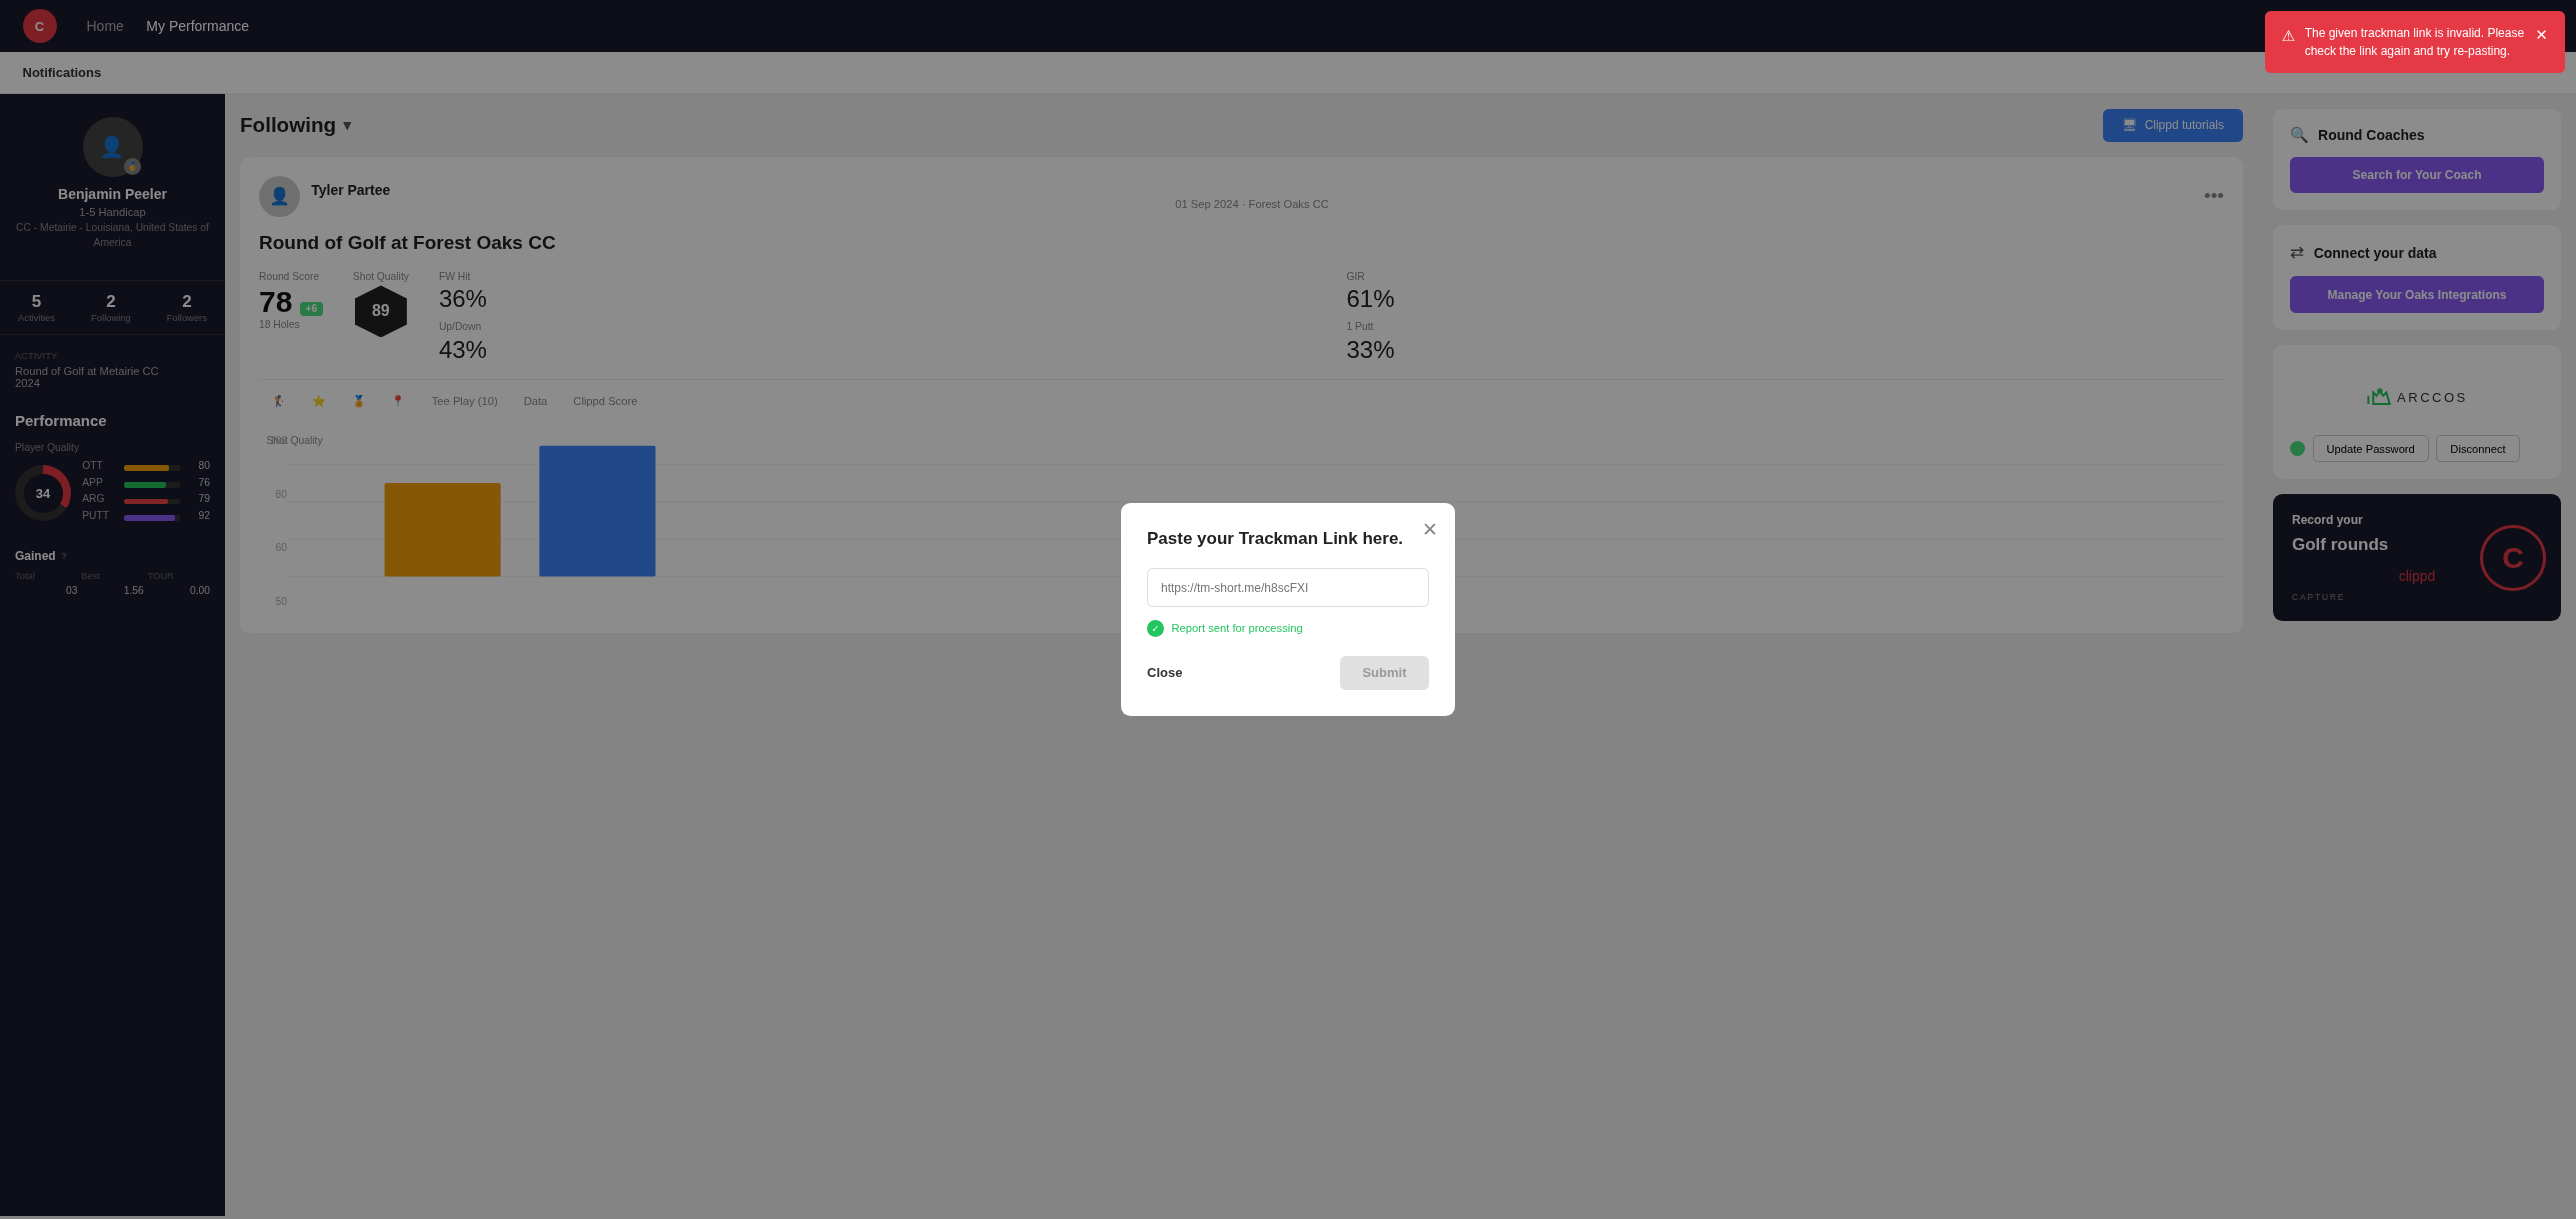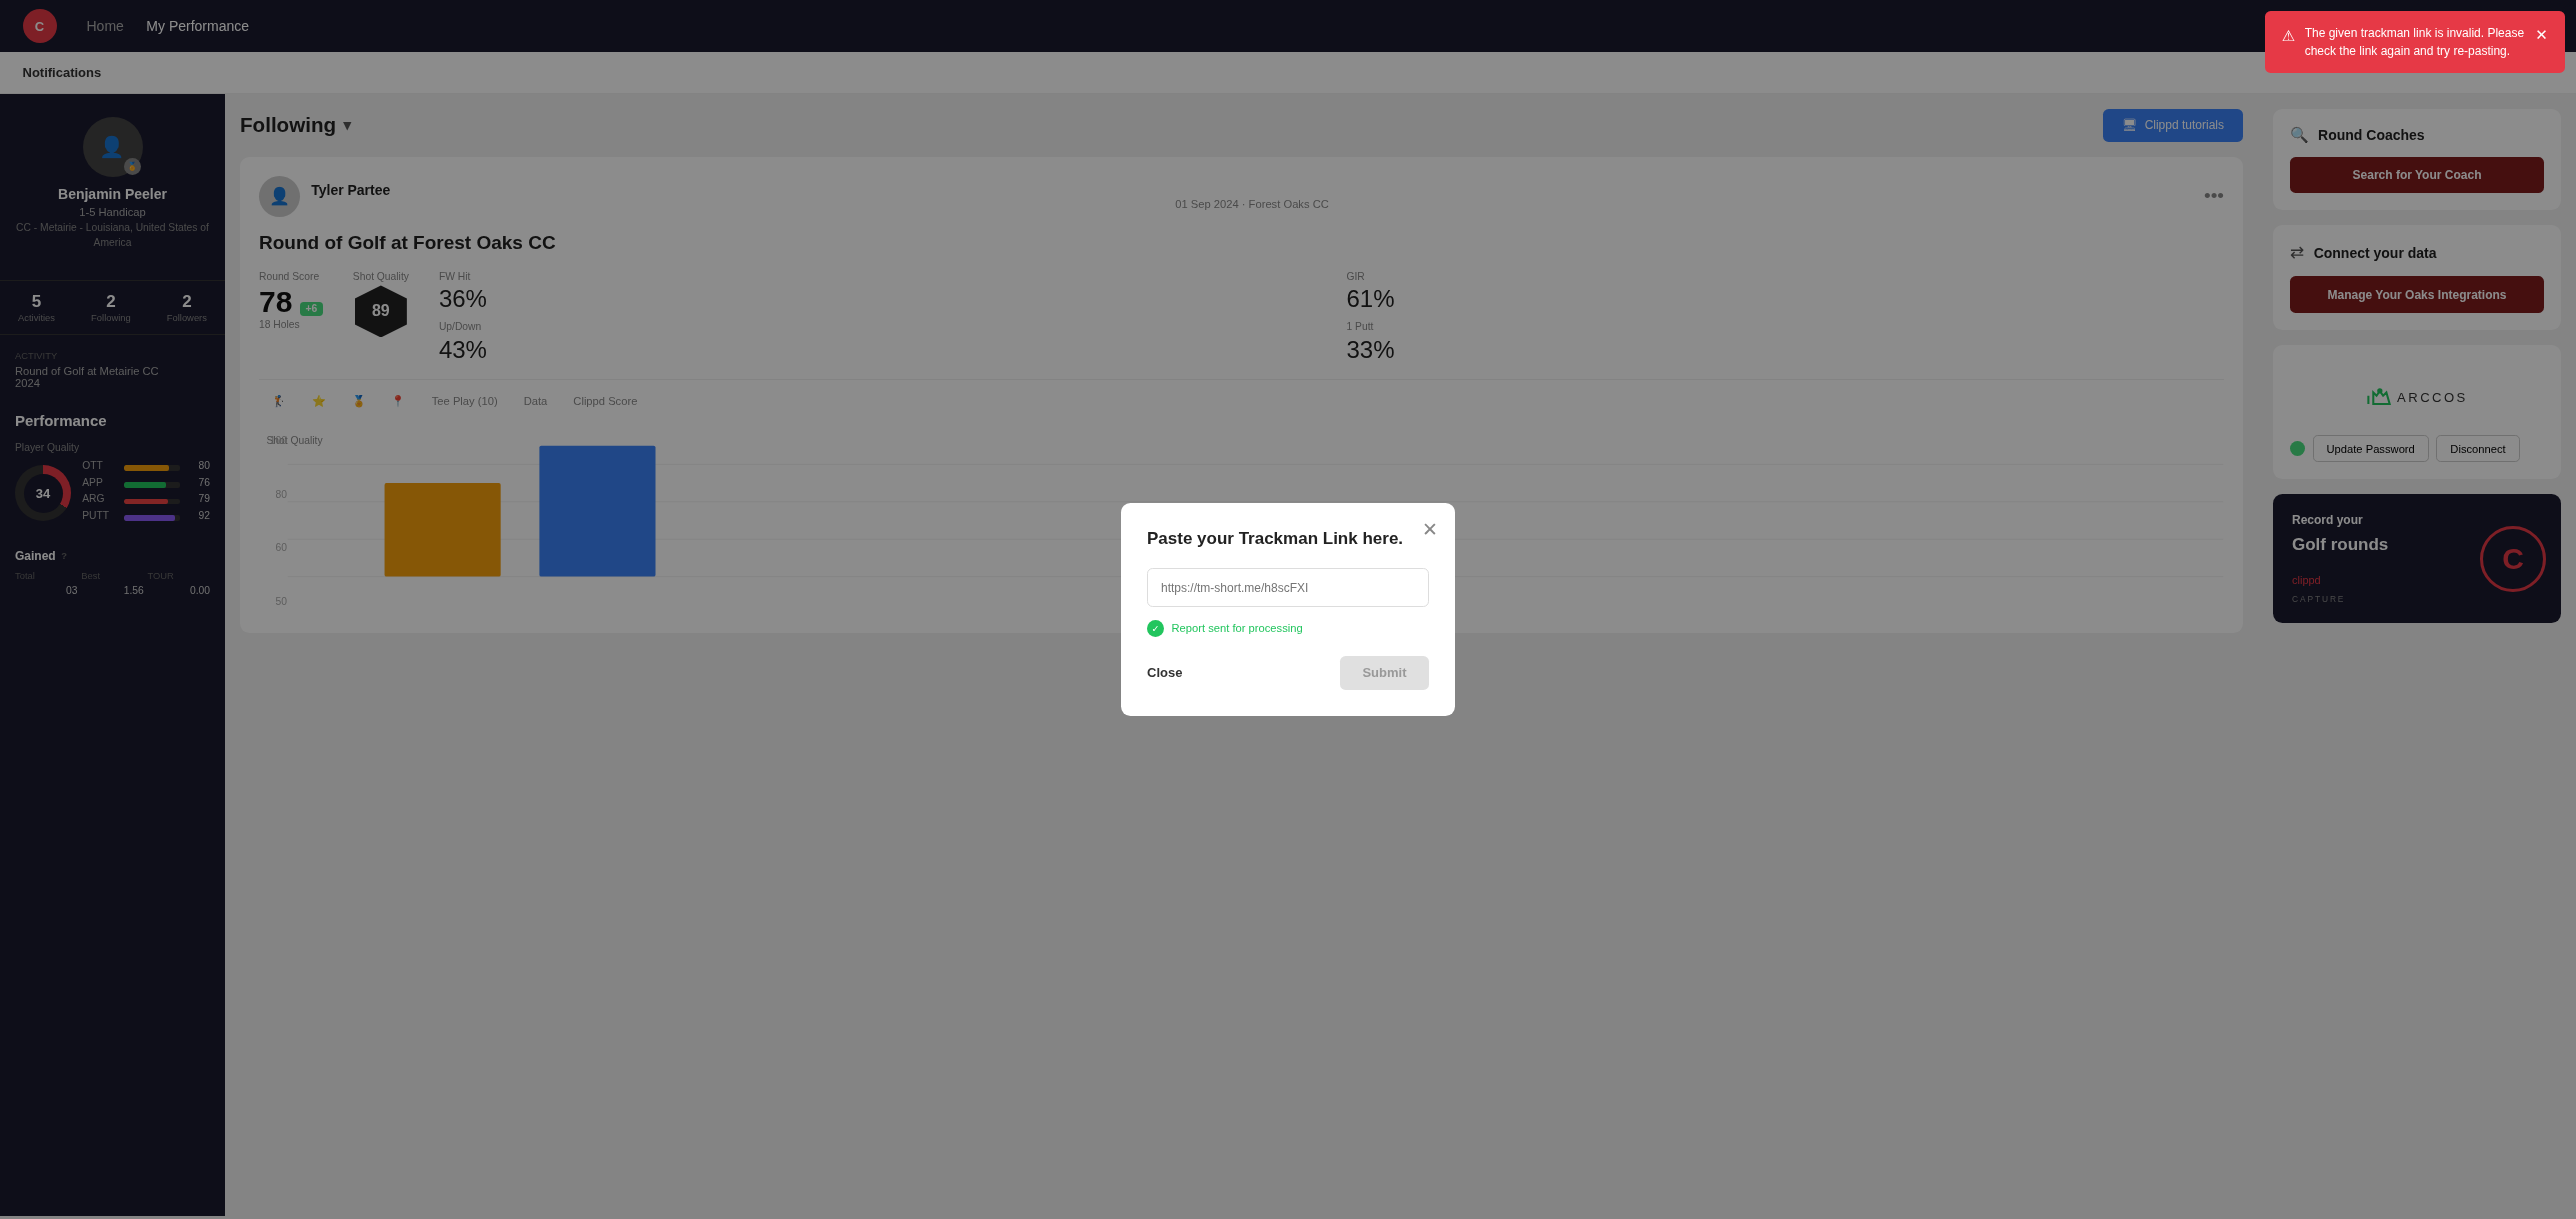--- a/index.html
+++ b/index.html
@@ -306,21 +306,21 @@
     .right-card-header {
       display: flex; align-items: center; gap: 9.4px;
       margin-bottom: 13px;
     }
     .right-card-header .icon { font-size: 15px; color: #555; }
     .right-card-title { font-size: 14px; font-weight: 700; color: #222; }
 
     .dark-btn {
       display: block;
       width: 100%;
-      background: #7f1d1d;
+      background: #8b5cf6;
       color: white;
       border: none;
       border-radius: 5.6px;
       padding: 11.2px;
       font-size: 12px;
       font-weight: 600;
       cursor: pointer;
       text-align: center;
     }
 
@@ -677,21 +677,21 @@
       <div class="arccos-actions">
         <div class="arccos-status"></div>
         <button class="outline-btn">Update Password</button>
         <button class="outline-btn">Disconnect</button>
       </div>
     </div>
 
     <div class="record-card">
       <div class="record-title">Record your</div>
       <div class="record-subtitle">Golf rounds</div>
-      <div style="font-size:11px;color:#e63946;margin-top:12px;">clippd</div>
+      <div style="font-size:14px;color:#e63946;margin-top:6px;text-align:center;">clippd</div>
       <div style="font-size:8.4px;color:#888;letter-spacing:1.9px;">CAPTURE</div>
       <div class="clippd-c">C</div>
     </div>
 
   </aside>
 </div>
 
 <div class="modal-overlay">
   <div class="modal">
     <div class="modal-title">Paste your Trackman Link here.</div>

